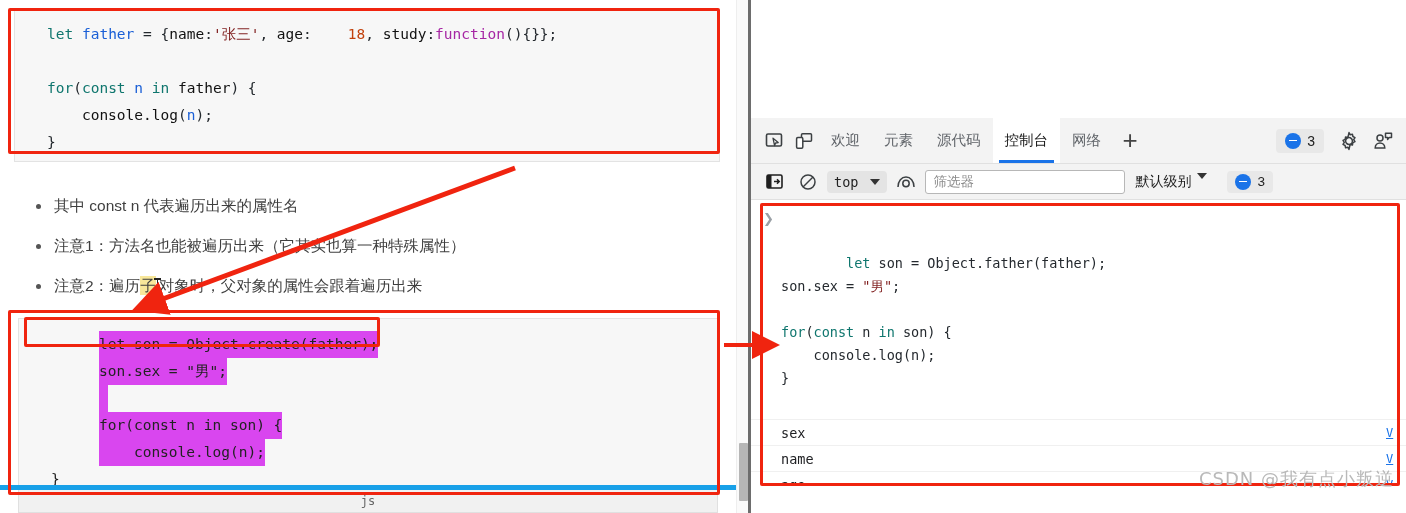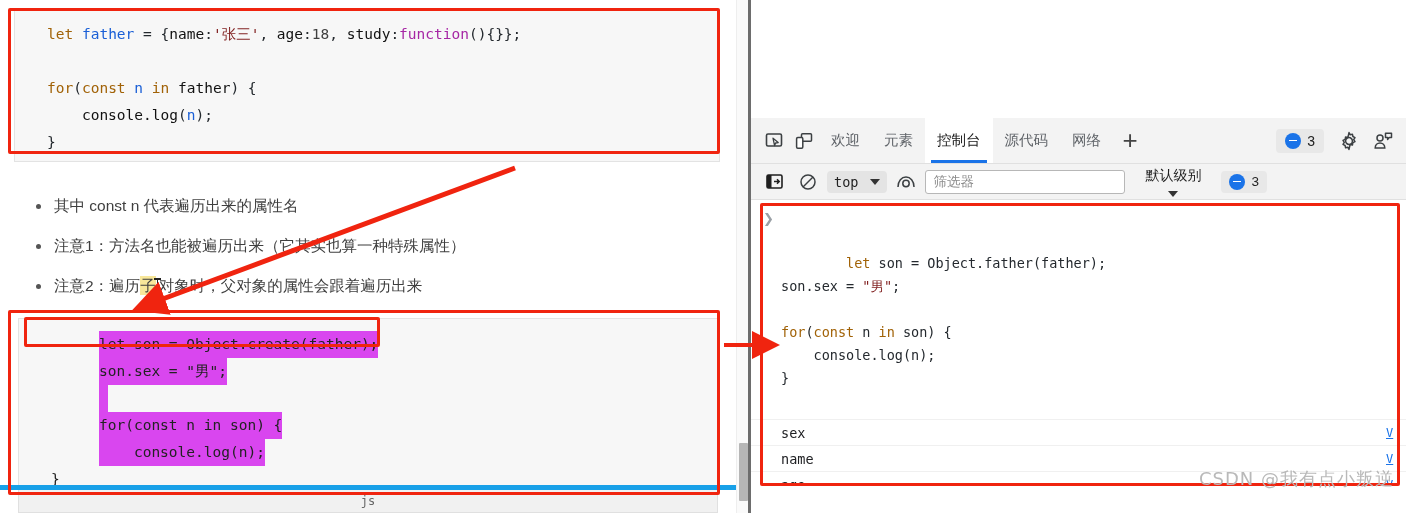--- a/index.html
+++ b/index.html
@@ -31,24 +31,24 @@
   #code-block-2 {
     left: 18px; top: 318px; width: 700px; height: 180px;
     background: #f7f7f7; border: 1px solid #e3e3e3;
     padding: 12px 0 4px 32px;
   }
   #code-block-2 .sel {
     background: #d946ef;
     display: inline-block;
     margin-left: 48px;
   }
-  .tok-kw   { color: #a16207; }
+  .tok-kw   { color: #0f766e; }
   .tok-var  { color: #1a5fd6; }
   .tok-str  { color: #7f1d1d; }
-  .tok-num  { color: #404040; }
+  .tok-num  { color: #c2410c; margin-left: 36px; }
   .tok-fn   { color: #a626a4; }
   .tok-plain{ color: #24292e; }
   .tok-bold { color: #111; }
 
   
   #bullet-list {
     position: absolute; left: 32px; top: 186px; width: 640px;
     list-style: none;
     font-size: 15.5px; color: #3f3f3f; line-height: 40px;
   }
@@ -140,22 +140,22 @@
     display:flex; align-items:center; gap:12px; background:#e4e4e4; border-radius:4px;
     padding: 3px 7px; font-size: 13.5px; color: #222; cursor:pointer;
     font-family:"DejaVu Sans Mono", monospace;
   }
   #filter-input {
     flex: 0 0 200px; height: 24px; background:#fff; border:1px solid #b7b7b7;
     border-radius:3px; font-size:13.5px; color:#8b8b8b; padding: 0 7px;
     display:flex; align-items:center; margin-left: 0; cursor: text;
   }
   #level-select {
-    display:flex; align-items:center; gap:6px; font-size: 14px; color:#1f1f1f;
-    padding: 3px 6px; cursor:pointer; margin-left: 10px; white-space: nowrap; flex-direction: column;
+    display:flex; gap:6px; font-size: 14px; color:#1f1f1f;
+    padding: 3px 6px; cursor:pointer; white-space: nowrap;
   }
   #level-badge {
     display:flex; align-items:center; gap:6px; background:#e8e8e8; border-radius:4px;
     padding: 3px 8px; font-size: 13.5px; color:#222; cursor:pointer; margin-left: 10px;
   }
   .caret-tri {
     width:0;height:0;border-left:5px solid transparent;border-right:5px solid transparent;
     border-top:6px solid #333;
   }
 
@@ -255,25 +255,25 @@
           <rect x="1.6" y="5.5" width="6.2" height="10.8" rx="1.2" fill="#fff" stroke="#3c4043" stroke-width="1.5"></rect>
         </svg>
       </div>
 
       <div class="dt-tab">
           <span>欢迎</span>
         </div>
       <div class="dt-tab">
           <span>元素</span>
         </div>
+      <div class="dt-tab">
+          <span>源代码</span>
+        </div>
       <div class="dt-tab active">
           <span>控制台</span>
-        </div>
-      <div class="dt-tab">
-          <span>源代码</span>
         </div>
       <div class="dt-tab">
           <span>网络</span>
         </div>
 
       <div id="dt-plus">
         <span>+</span>
       </div>
 
       <div class="dt-spacer"></div>

